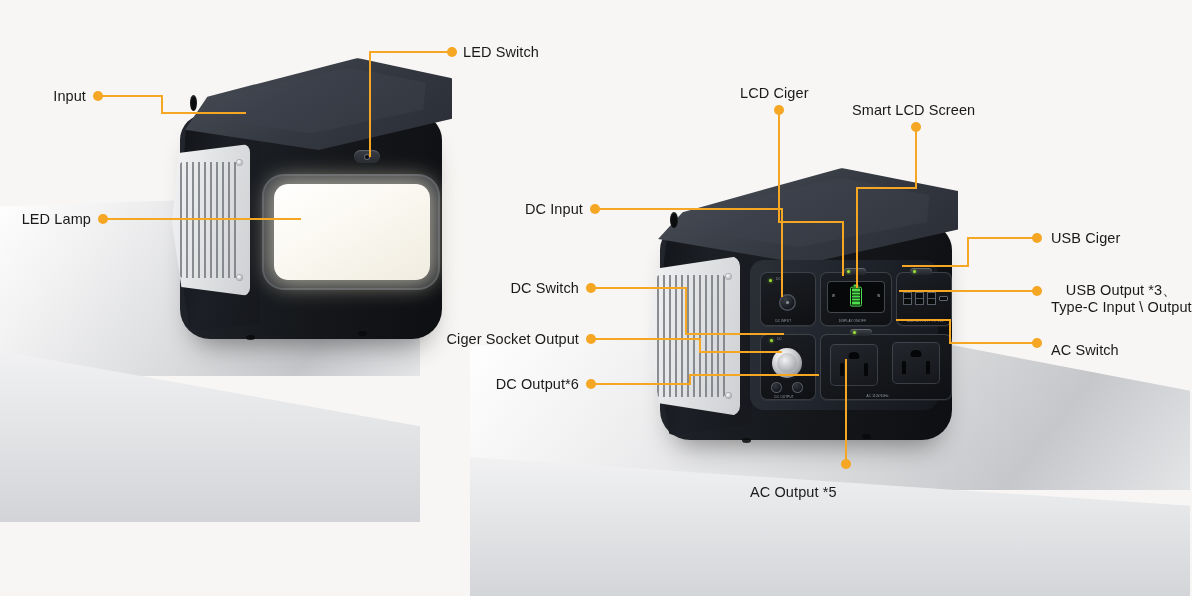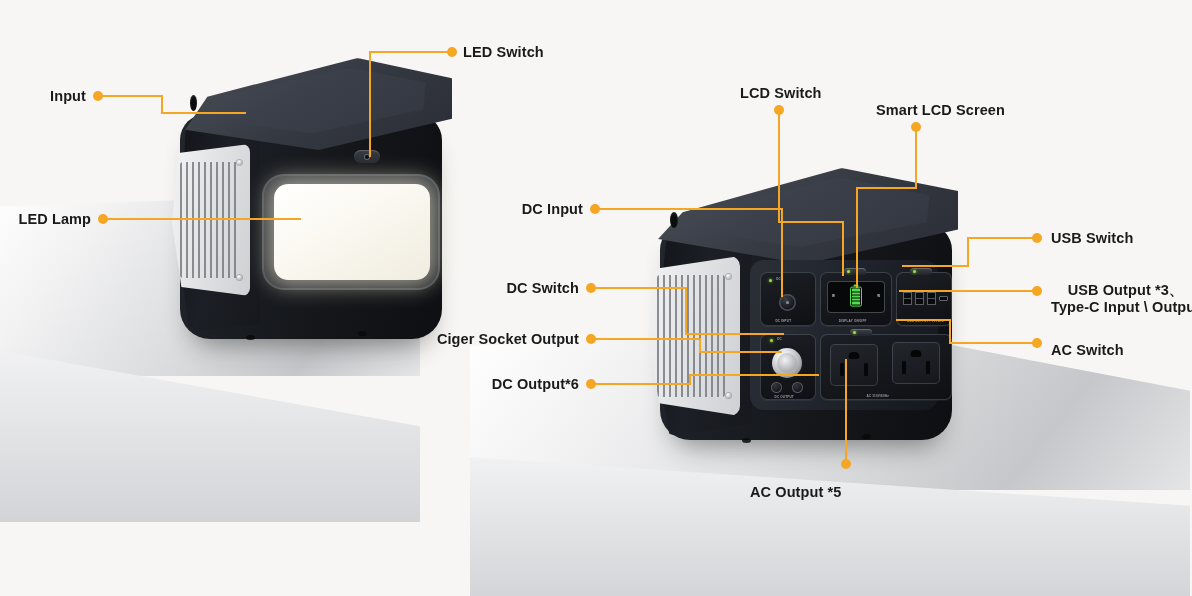--- a/index.html
+++ b/index.html
@@ -4,21 +4,21 @@
 <title>Portable Power Station Feature Callouts</title>
 <style>
   html,body{margin:0;padding:0;}
   body{
     width:1192px;height:596px;overflow:hidden;
     background:#f7f6f4;
     font-family:"Liberation Sans","DejaVu Sans",sans-serif;
     color:#1b1b1b;
     -webkit-font-smoothing:antialiased;
   }
-  #stage{position:relative;width:1192px;height:584px;font-weight:bold;}
+  #stage{position:relative;width:1192px;height:584px;}
 
   
   .callout-label{
     position:absolute;
     font-size:14.5px;
     line-height:17px;
     color:#1a1a1a;
     white-space:pre;
     letter-spacing:.1px;
   }
@@ -395,26 +395,26 @@
         <circle cx="1037" cy="291" r="5" fill="#f5a623"></circle>
         <circle cx="1037" cy="343" r="5" fill="#f5a623"></circle>
         <circle cx="846" cy="464" r="5" fill="#f5a623"></circle>
       </g>
   </svg>
 
   <div id="labels">
       <div class="callout-label" style="left: 463px; top: 44px;">LED Switch</div>
       <div class="callout-label r" style="right: 1106px; left: auto; text-align: right; top: 88px;">Input</div>
       <div class="callout-label r" style="right: 1101px; left: auto; text-align: right; top: 211px;">LED Lamp</div>
-      <div class="callout-label" style="left: 740px; top: 85px;">LCD Switch</div>
-      <div class="callout-label" style="left: 876px; top: 102px;">Smart LCD Screen</div>
+      <div class="callout-label" style="left: 740px; top: 85px;">LCD Ciger</div>
+      <div class="callout-label" style="left: 852px; top: 102px;">Smart LCD Screen</div>
       <div class="callout-label r" style="right: 609px; left: auto; text-align: right; top: 201px;">DC Input</div>
       <div class="callout-label r" style="right: 613px; left: auto; text-align: left; top: 280px; margin-left: 40px;">DC Switch</div>
       <div class="callout-label r" style="right: 613px; left: auto; text-align: right; top: 331px;">Ciger Socket Output</div>
       <div class="callout-label r" style="right: 613px; left: auto; text-align: right; top: 376px;">DC Output*6</div>
-      <div class="callout-label" style="left: 1051px; top: 230px;">USB Switch</div>
+      <div class="callout-label" style="left: 1051px; top: 230px;">USB Ciger</div>
       <div class="callout-label" style="left: 1051px; top: 282px; text-align: center;">USB Output *3、
 Type-C Input \ Output</div>
       <div class="callout-label" style="left: 1051px; top: 342px;">AC Switch</div>
       <div class="callout-label" style="left: 750px; width: 150px; text-align: left; top: 484px;">AC Output *5</div>
     </div>
 
 </div>
 
 </body></html>

